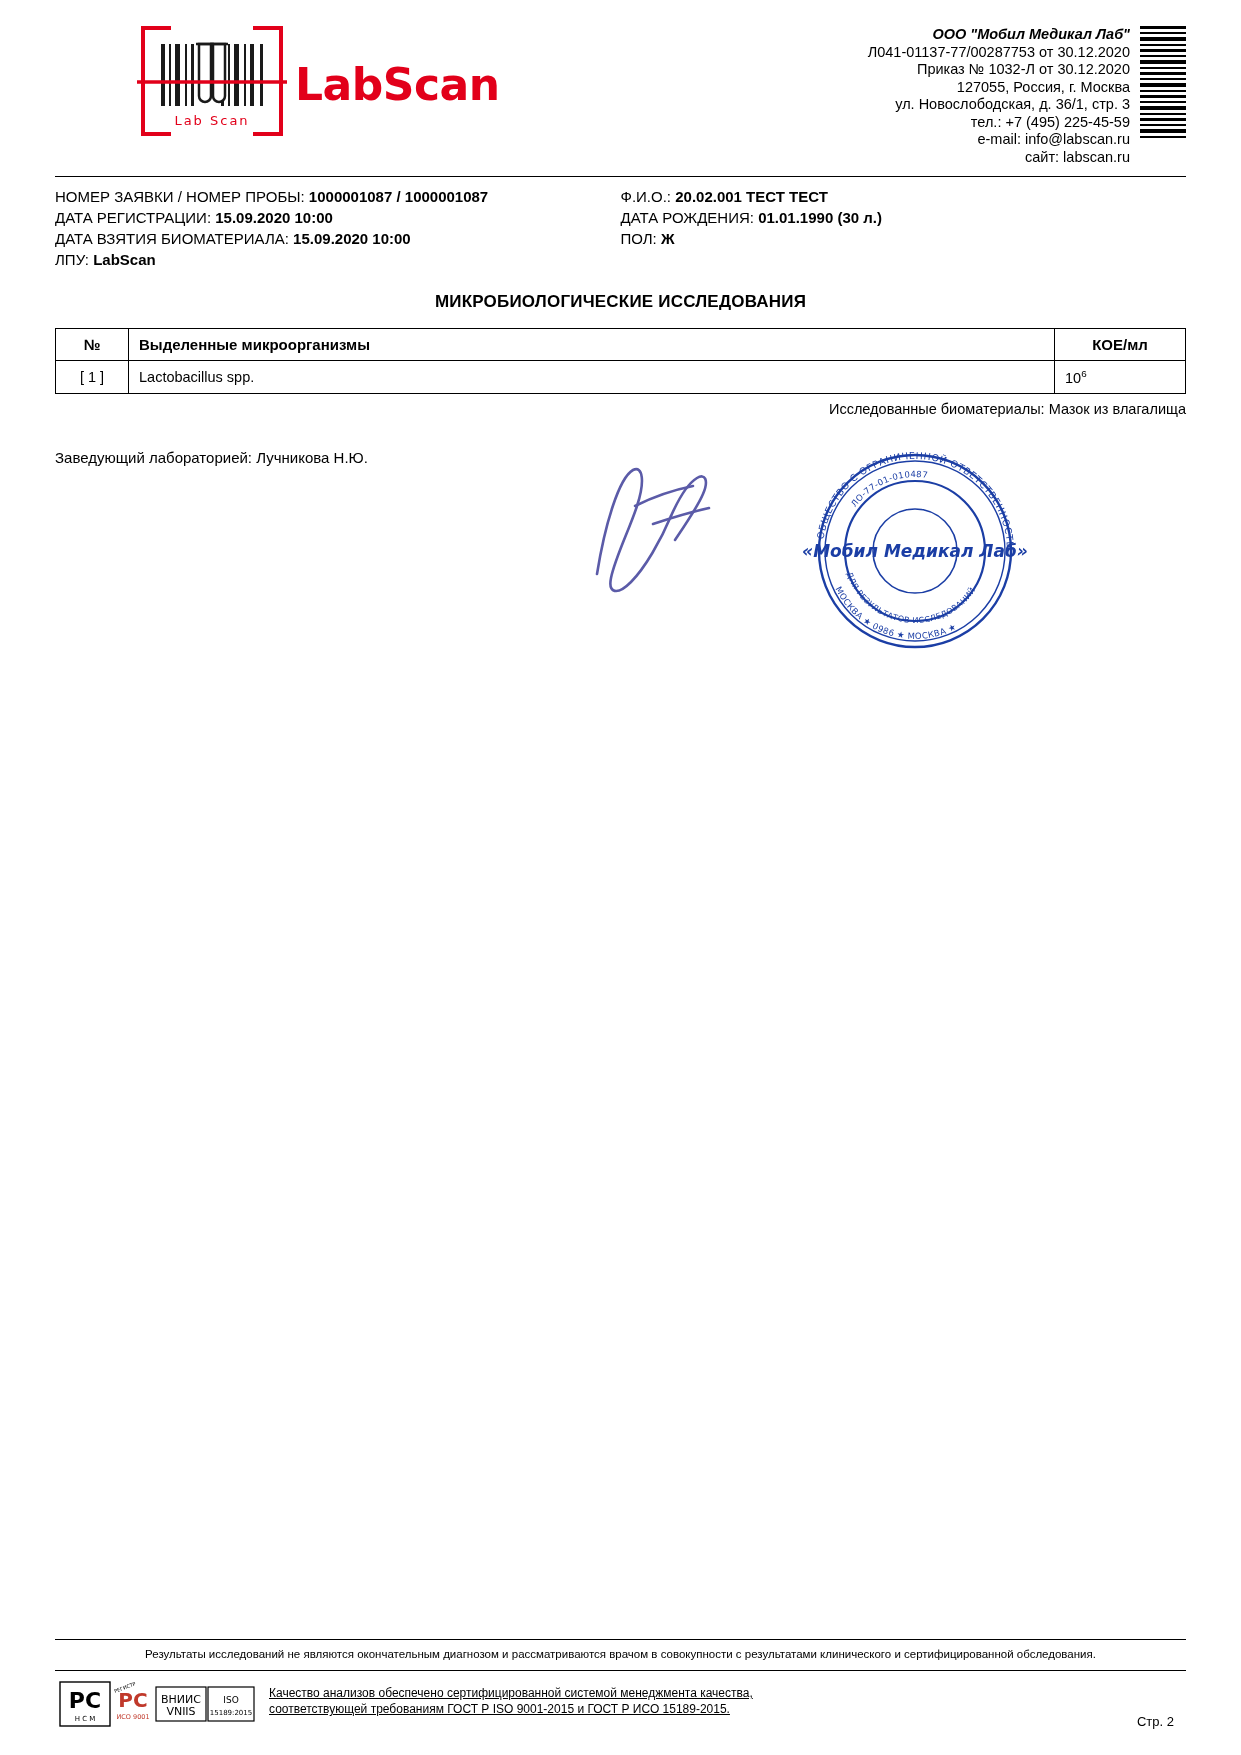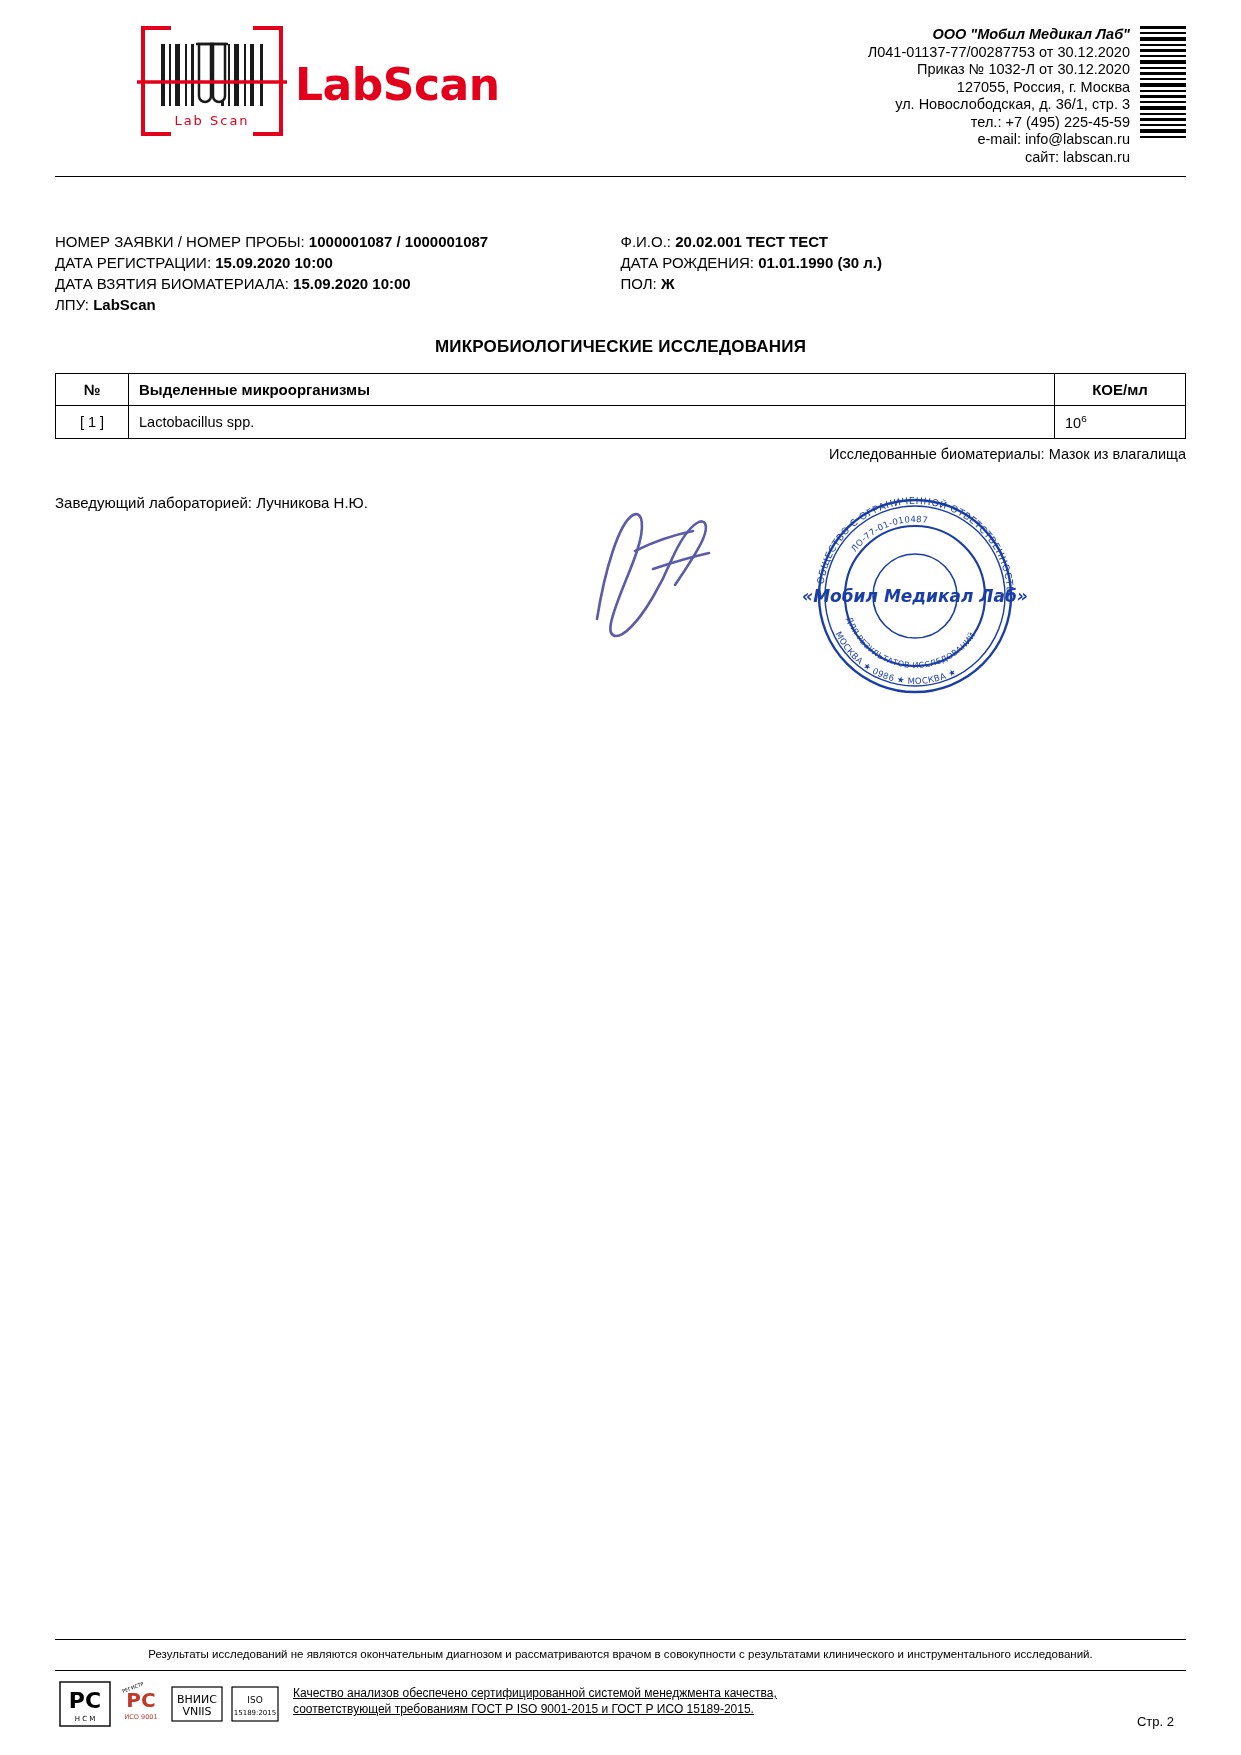--- a/index.html
+++ b/index.html
@@ -75,21 +75,20 @@
     margin-top: 10px;
   }
   .info {
     display: flex;
     padding-top: 9px;
     font-size: 15px;
     line-height: 21px;
   }
   .info-col {
     width: 50%;
-    margin-top: 45px;
   }
   .info-col .lbl { }
   .info-col b { font-weight: bold; }
 
   .section-title {
     text-align: center;
     font-size: 17px;
     font-weight: bold;
     letter-spacing: 0.2px;
     margin-top: 22px;
@@ -170,21 +169,20 @@
     margin-bottom: 10px;
   }
   .footer-bottom {
     display: flex;
     align-items: flex-start;
     gap: 14px;
   }
   .cert-icons {
     display: flex;
     align-items: flex-start;
-    gap: 8px;
     padding-left: 4px;
   }
   .quality-text {
     font-size: 12px;
     line-height: 16px;
     padding-top: 4px;
     text-decoration: underline;
   }
   .page-num {
     position: absolute;
@@ -376,21 +374,21 @@
             <textPath href="#bottomArc2" startOffset="10%">ДЛЯ РЕЗУЛЬТАТОВ ИССЛЕДОВАНИЙ</textPath>
           </text>
           <text x="120" y="126" text-anchor="middle" font-size="17" font-style="italic" font-weight="bold">«Мобил Медикал Лаб»</text>
         </g>
       </svg>
     </div>
   </div>
 
   <div class="footer">
     <div class="footer-rule"></div>
-    <div class="footer-disclaimer">Результаты исследований не являются окончательным диагнозом и рассматриваются врачом в совокупности с результатами клинического и инструментального исследований.</div>
+    <div class="footer-disclaimer">Результаты исследований не являются окончательным диагнозом и рассматриваются врачом в совокупности с результатами клинического и сертифицированной обследования.</div>
     <div class="footer-rule2"></div>
     <div class="footer-bottom">
       <div class="cert-icons">
         <svg width="52" height="46" viewBox="0 0 52 46" xmlns="http://www.w3.org/2000/svg">
           <rect x="1" y="1" width="50" height="44" fill="none" stroke="#000" stroke-width="1.4"></rect>
           <text x="26" y="27" text-anchor="middle" font-family="DejaVu Sans, sans-serif" font-size="22" font-weight="bold" fill="#000">РС</text>
           <text x="26" y="40" text-anchor="middle" font-family="DejaVu Sans, sans-serif" font-size="7" fill="#000">Н С М</text>
         </svg>
         <svg width="44" height="46" viewBox="0 0 44 46" xmlns="http://www.w3.org/2000/svg">
           <text x="22" y="26" text-anchor="middle" font-family="DejaVu Sans, sans-serif" font-size="20" font-weight="bold" fill="#c0392b">РС</text>

